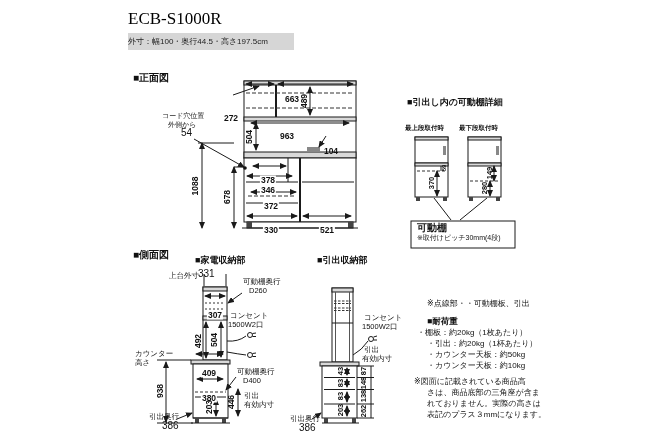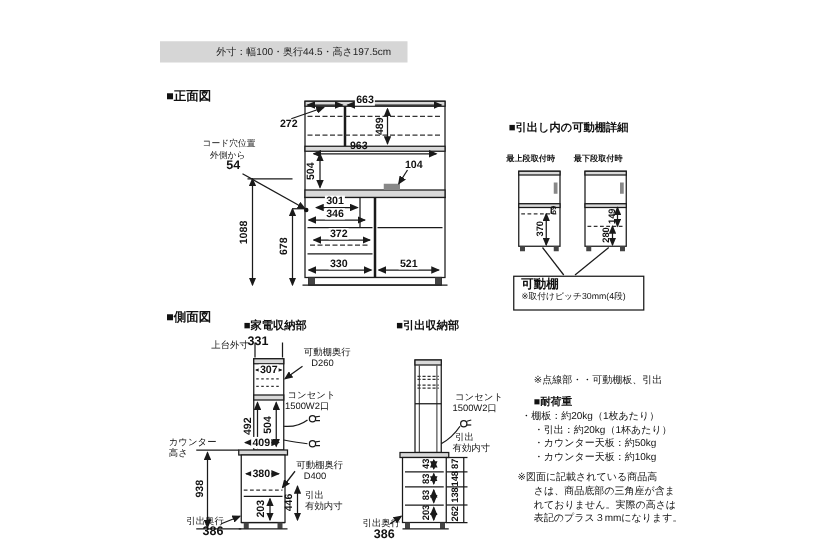--- a/index.html
+++ b/index.html
@@ -1,30 +1,30 @@
 <!DOCTYPE html>
 <html><head>
 <meta charset="utf-8">
 <style>
   html,body{margin:0;padding:0;background:#fff;}
   #stage{position:relative;width:664px;height:443px;background:#fff;overflow:hidden;
          font-family:"Liberation Sans","DejaVu Sans",sans-serif;color:#111;}
   #lines{position:absolute;left:0;top:0;}
   .t{position:absolute;white-space:nowrap;line-height:1.05;color:#111;}
-  .ctr{transform:translate(-50%,-50%);}
+  .ctr{transform:translate(-50%,-50%);margin-top:19px;}
   .rot{transform:translate(-50%,-50%) rotate(-90deg);}
   .title{font-family:"Liberation Serif","DejaVu Serif",serif;font-size:17px;color:#000;}
   .subbox{position:absolute;left:128px;top:33px;width:166px;height:17px;background:#d6d6d6;
-          display:flex;align-items:center;justify-content:center;padding-left:32px;}
+          display:flex;align-items:center;justify-content:flex-start;}
   .subbox span{font-size:8px;color:#222;}
   .sec{font-size:10px;font-weight:700;text-align:right;}
   .sec2{font-size:9px;font-weight:700;}
   .dim{font-size:8.5px;font-weight:700;background:#fff;padding:0 1px;}
   .dimp{font-size:8.5px;font-weight:700;}
-  .dimbig{font-size:10px;font-weight:700;}
+  .dimbig{font-size:10px;font-weight:400;}
   .dimsm{font-size:7.5px;font-weight:700;}
   .dimxs{font-size:6px;font-weight:700;}
   .lbl{font-size:7.5px;}
   .lbl7{font-size:7px;}
   .cap{font-size:6.5px;font-weight:700;}
   .note{font-size:8px;}
   .noteb{font-size:8.5px;font-weight:700;}
   .callout1{font-size:10px;font-weight:700;font-family:Liberation Mono, monospace;}
   .callout2{font-size:7px;}
 </style>
@@ -179,35 +179,36 @@
     <line x1="357" y1="389.5" x2="374" y2="389.5"></line>
     <line x1="357" y1="404" x2="374" y2="404"></line>
     <line x1="357" y1="418" x2="374" y2="418"></line>
     <rect x="324" y="418" width="4" height="5" fill="#444" stroke="none"></rect>
     <rect x="352" y="418" width="4" height="5" fill="#444" stroke="none"></rect>
     <line x1="322" y1="423" x2="359" y2="423"></line>
     <line x1="312" y1="419" x2="321" y2="413" marker-end="url(#ah)"></line>
   </g>
 </svg>
 
+  <div class="t title" style="left:128px;top:10px">ECB-S1000R</div>
   <div class="subbox">
     <span>外寸：幅100・奥行44.5・高さ197.5cm</span>
   </div>
 
   <div class="t sec" style="left:133px;top:73px">■正面図</div>
   <div class="t dimp ctr" style="left:231px;top:99px">272</div>
   <div class="t dim ctr" style="left:292px;top:80px">663</div>
   <div class="t dimp rot" style="left:304px;top:101px">489</div>
   <div class="t dimp ctr" style="left:287px;top:117px">963</div>
   <div class="t dimp rot" style="left:249px;top:137px">504</div>
   <div class="t dimp ctr" style="left:331px;top:132px">104</div>
   <div class="t lbl7" style="left:162px;top:112px">コード穴位置</div>
   <div class="t lbl7" style="left:168px;top:121px">外側から</div>
   <div class="t dimbig" style="left:181px;top:128px">54</div>
-  <div class="t dim ctr" style="left:268px;top:161px">301</div>
+  <div class="t dim ctr" style="left:268px;top:161px">378</div>
   <div class="t dim ctr" style="left:268px;top:171px">346</div>
   <div class="t dim ctr" style="left:271px;top:187px">372</div>
   <div class="t dim ctr" style="left:271px;top:211px">330</div>
   <div class="t dim ctr" style="left:327px;top:211px">521</div>
   <div class="t dimp rot" style="left:195px;top:186px">1088</div>
   <div class="t dimp rot" style="left:227px;top:197px">678</div>
 
   <div class="t sec2" style="left:407px;top:98px">■引出し内の可動棚詳細</div>
   <div class="t cap" style="left:405px;top:125px">最上段取付時</div>
   <div class="t cap" style="left:459px;top:125px">最下段取付時</div>

